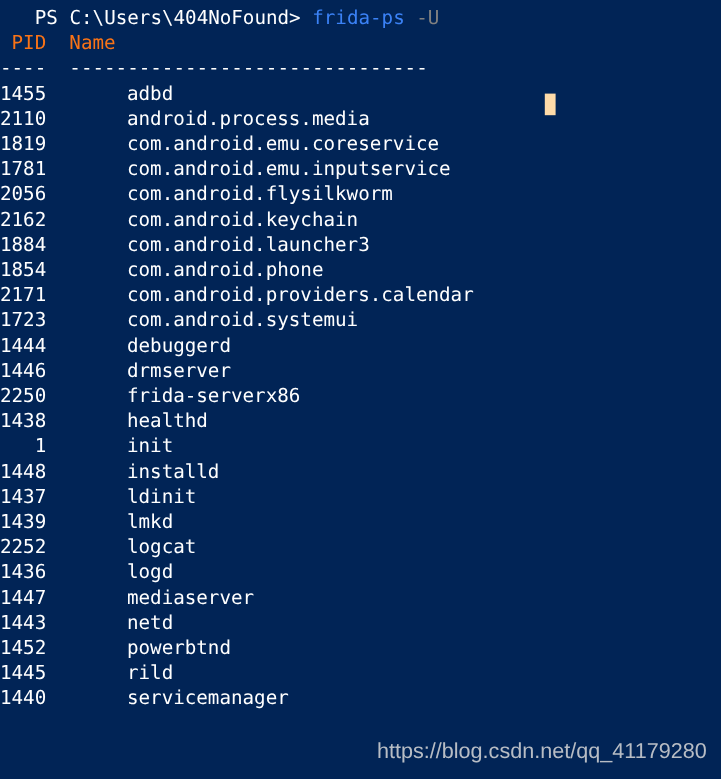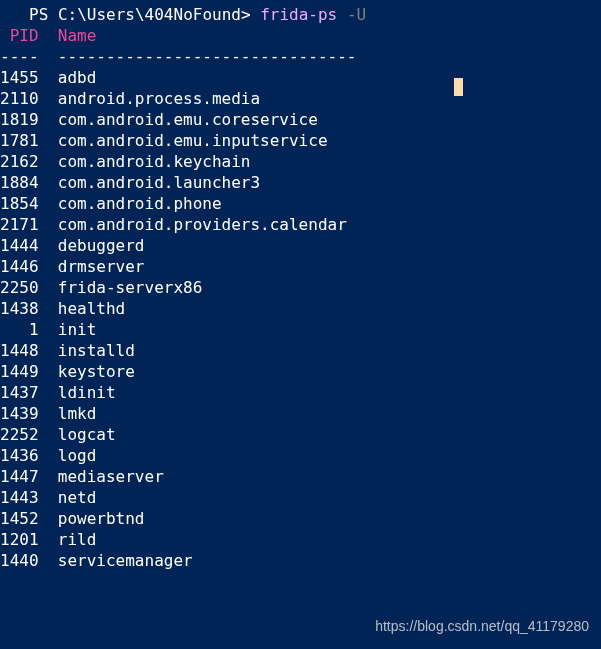--- a/index.html
+++ b/index.html
@@ -20,94 +20,96 @@
       padding: 4px 0 0 0;
     }
     .prompt-line {
       white-space: pre;
     }
     .prompt-path {
       color: #ffffff;
       margin-left: 29px;
     }
     .prompt-cmd {
-      color: #f0abfc;
+      color: #3b82f6;
     }
     .prompt-flag {
       color: #808080;
     }
     .header-row {
       white-space: pre;
-      color: #ec4899;
+      color: #f97316;
     }
     .divider-row {
       white-space: pre;
       color: #ffffff;
     }
     .process-row {
       white-space: pre;
       color: #ffffff;
     }
     .pid-col {
       display: inline-block;
       width: 4ch;
       text-align: right;
     }
     .name-col {
       display: inline-block;
+      margin-left: 48px;
     }
     .cursor {
       position: absolute;
       top: 78px;
       left: 454px;
       width: 9px;
       height: 18px;
       background: #fedba9;
     }
     .watermark {
       position: absolute;
       bottom: 12px;
       right: 12px;
       color: #d8d8d8;
       font-family: Arial, sans-serif;
-      font-size: 14px;
+      font-size: 18px;
       opacity: 0.85;
     }
   </style>
 </head>
 <body>
 
 <div class="prompt-line"><span class="prompt-path">PS C:\Users\404NoFound&gt; </span><span class="prompt-cmd">frida-ps</span><span class="prompt-flag"> -U</span></div>
 
 <div class="header-row"><span> PID</span>  <span>Name</span></div>
 
 <div class="divider-row"><span>----</span>  <span>-------------------------------</span></div>
 
 <div id="process-list">
     <div class="process-row"><span class="pid-col">1455</span>  <span class="name-col">adbd</span></div>
     <div class="process-row"><span class="pid-col">2110</span>  <span class="name-col">android.process.media</span></div>
     <div class="process-row"><span class="pid-col">1819</span>  <span class="name-col">com.android.emu.coreservice</span></div>
     <div class="process-row"><span class="pid-col">1781</span>  <span class="name-col">com.android.emu.inputservice</span></div>
+    <div class="process-row"><span class="pid-col">2056</span>  <span class="name-col">com.android.flysilkworm</span></div>
     <div class="process-row"><span class="pid-col">2162</span>  <span class="name-col">com.android.keychain</span></div>
     <div class="process-row"><span class="pid-col">1884</span>  <span class="name-col">com.android.launcher3</span></div>
     <div class="process-row"><span class="pid-col">1854</span>  <span class="name-col">com.android.phone</span></div>
     <div class="process-row"><span class="pid-col">2171</span>  <span class="name-col">com.android.providers.calendar</span></div>
+    <div class="process-row"><span class="pid-col">1723</span>  <span class="name-col">com.android.systemui</span></div>
     <div class="process-row"><span class="pid-col">1444</span>  <span class="name-col">debuggerd</span></div>
     <div class="process-row"><span class="pid-col">1446</span>  <span class="name-col">drmserver</span></div>
     <div class="process-row"><span class="pid-col">2250</span>  <span class="name-col">frida-serverx86</span></div>
     <div class="process-row"><span class="pid-col">1438</span>  <span class="name-col">healthd</span></div>
     <div class="process-row"><span class="pid-col">   1</span>  <span class="name-col">init</span></div>
     <div class="process-row"><span class="pid-col">1448</span>  <span class="name-col">installd</span></div>
-    <div class="process-row"><span class="pid-col">1449</span>  <span class="name-col">keystore</span></div>
     <div class="process-row"><span class="pid-col">1437</span>  <span class="name-col">ldinit</span></div>
     <div class="process-row"><span class="pid-col">1439</span>  <span class="name-col">lmkd</span></div>
     <div class="process-row"><span class="pid-col">2252</span>  <span class="name-col">logcat</span></div>
     <div class="process-row"><span class="pid-col">1436</span>  <span class="name-col">logd</span></div>
     <div class="process-row"><span class="pid-col">1447</span>  <span class="name-col">mediaserver</span></div>
     <div class="process-row"><span class="pid-col">1443</span>  <span class="name-col">netd</span></div>
     <div class="process-row"><span class="pid-col">1452</span>  <span class="name-col">powerbtnd</span></div>
-    <div class="process-row"><span class="pid-col">1201</span>  <span class="name-col">rild</span></div>
+    <div class="process-row"><span class="pid-col">1445</span>  <span class="name-col">rild</span></div>
     <div class="process-row"><span class="pid-col">1440</span>  <span class="name-col">servicemanager</span></div>
   </div>
 
 <div class="cursor"></div>
 
 <div class="watermark">https://blog.csdn.net/qq_41179280</div>
 
 </body></html>

